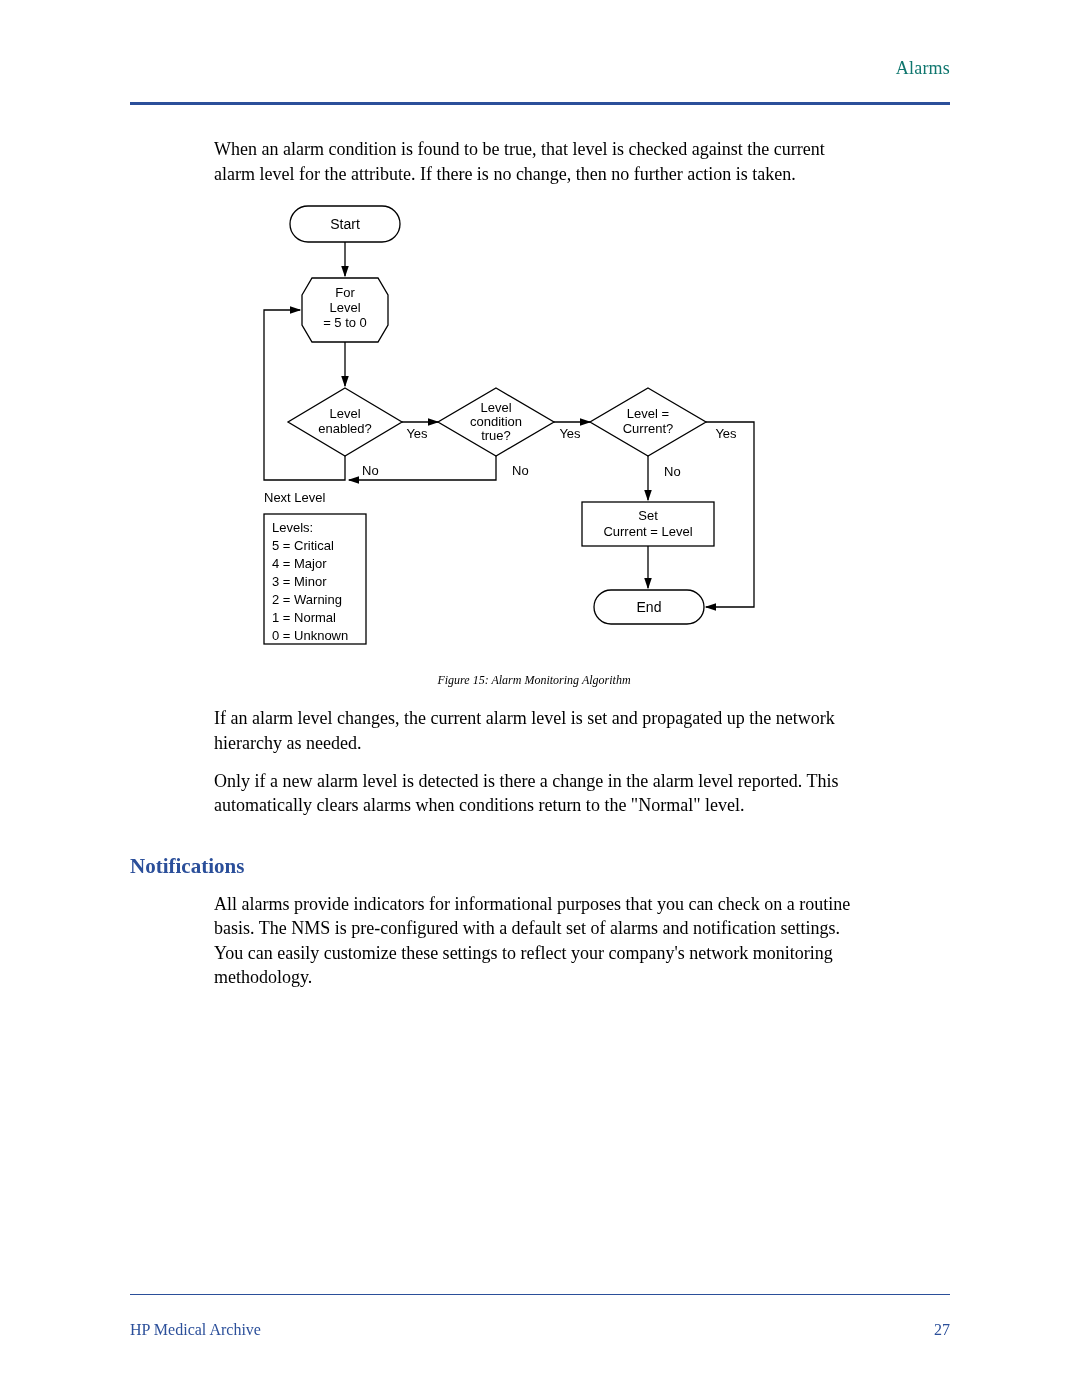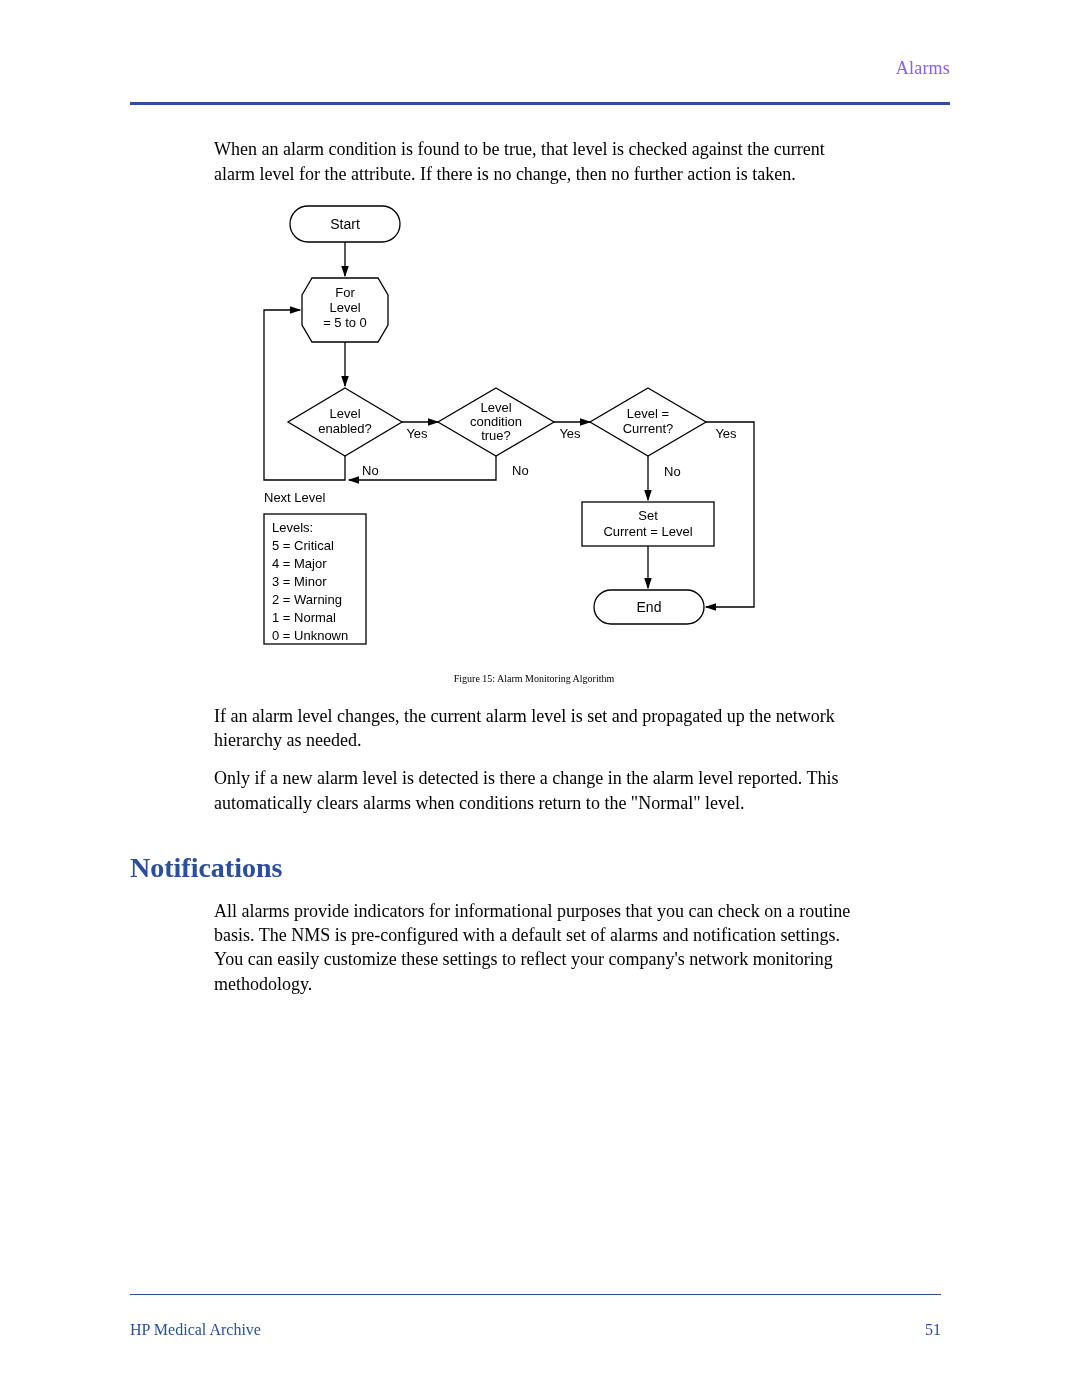--- a/index.html
+++ b/index.html
@@ -13,21 +13,21 @@
   }
   .page {
     width: 1080px;
     height: 1397px;
     position: relative;
     box-sizing: border-box;
     padding: 56px 130px 0 130px;
   }
   .header-title {
     text-align: right;
-    color: #8b5cf6;
+    color: #0f766e;
     font-size: 18px;
     margin-bottom: 22px;
     letter-spacing: 0.2px;
   }
   .rule {
     border: none;
     border-top: 3px solid #2b4f9a;
     margin: 0 0 32px 0;
   }
   .body-col {
@@ -35,33 +35,34 @@
     width: 640px;
   }
   .para {
     margin: 0 0 14px 0;
   }
   .figure-wrap {
     margin: 14px 0 6px 40px;
   }
   .figure-caption {
     text-align: center;
-    font-size: 10px;
+    font-style: italic;
+    font-size: 12px;
     margin: 6px 0 18px 0;
   }
   .section-heading {
     color: #2b4f9a;
-    font-size: 28px;
+    font-size: 21px;
     font-weight: bold;
     margin: 34px 0 12px 0;
   }
   .footer {
     position: absolute;
     left: 130px;
-    right: 139px;
+    right: 130px;
     bottom: 56px;
   }
   .footer-rule {
     border: none;
     border-top: 1.5px solid #2b4f9a;
     margin: 0 0 24px 0;
   }
   .footer-row {
     display: flex;
     justify-content: space-between;
@@ -167,16 +168,16 @@
   <h2 class="section-heading">Notifications</h2>
 
   <div class="body-col">
     <p class="para">All alarms provide indicators for informational purposes that you can check on a routine basis. The NMS is pre-configured with a default set of alarms and notification settings. You can easily customize these settings to reflect your company's network monitoring methodology.</p>
   </div>
 
   <div class="footer">
     <hr class="footer-rule">
     <div class="footer-row">
       <div>HP Medical Archive</div>
-      <div class="page-num">51</div>
+      <div class="page-num">27</div>
     </div>
   </div>
 </div>
 
 </body></html>

